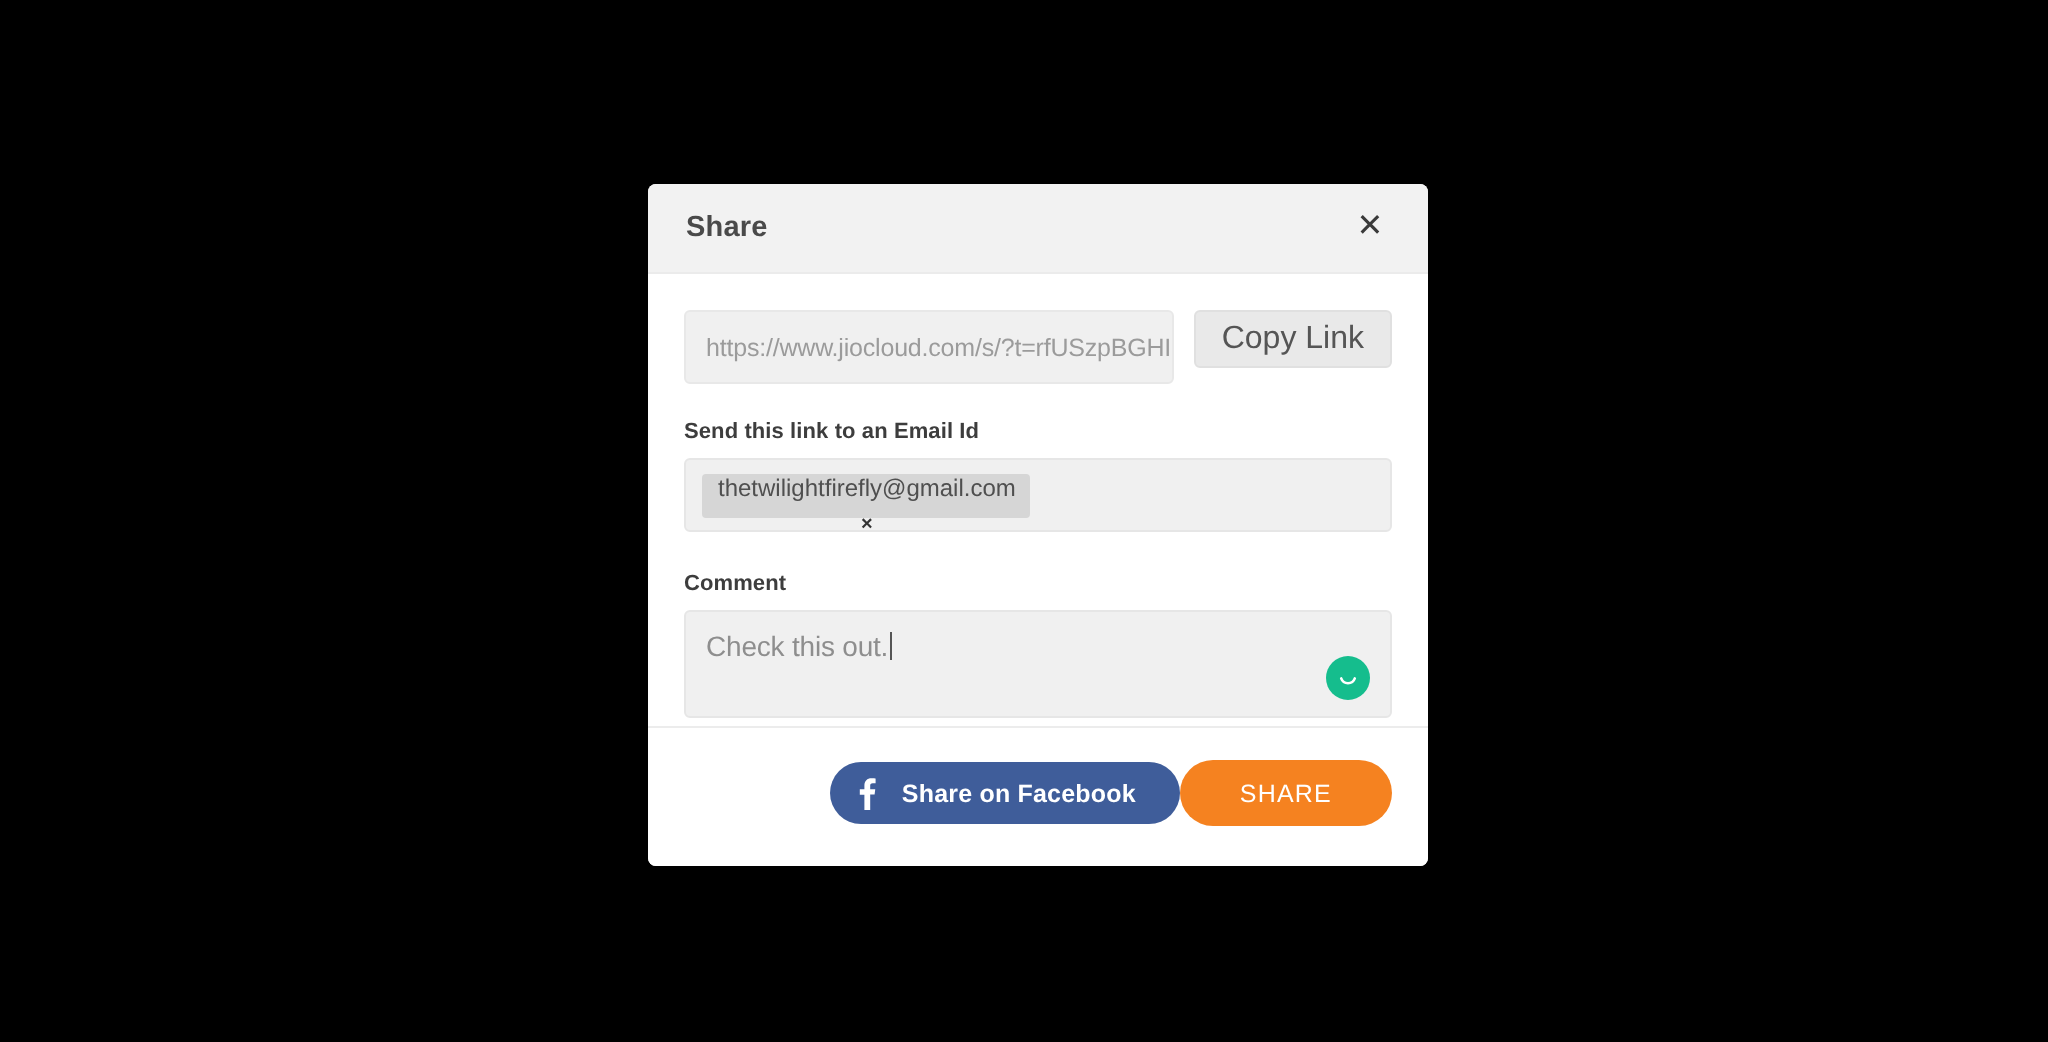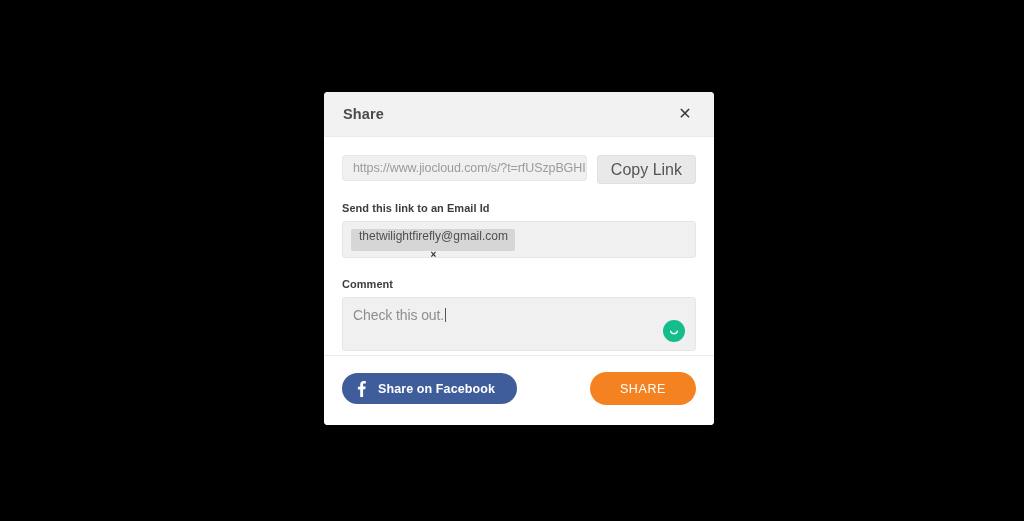--- a/index.html
+++ b/index.html
@@ -77,21 +77,21 @@
   .link-row {
     display: flex;
     align-items: stretch;
     gap: 10px;
     margin-bottom: 18px;
   }
 
   .link-input {
     flex: 1 1 auto;
     min-width: 0;
-    height: 26px;
+    height: 37px;
     background: #f0f0f0;
     border: 1px solid #e8e8e8;
     border-radius: 3px;
     padding: 0 10px;
     box-sizing: border-box;
     font-size: 12.5px;
     color: #9b9b9b;
     font-family: "Liberation Sans", sans-serif;
     white-space: nowrap;
     overflow: hidden;
@@ -213,21 +213,21 @@
   .divider {
     height: 1px;
     background: #ececec;
     margin: 0 -18px 0 -18px;
   }
 
   
   .modal-footer {
     display: flex;
     align-items: center;
-    justify-content: space-between;
+    justify-content: flex-end;
     padding: 16px 18px 20px 18px;
     background: #ffffff;
   }
 
   .fb-btn {
     display: inline-flex;
     align-items: center;
     gap: 10px;
     background: #3f5d9a;
     color: #ffffff;

